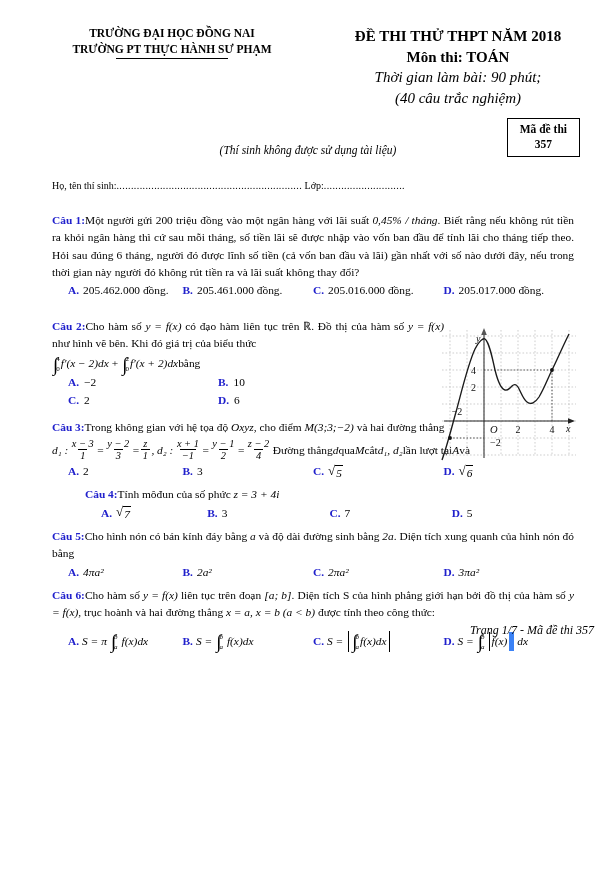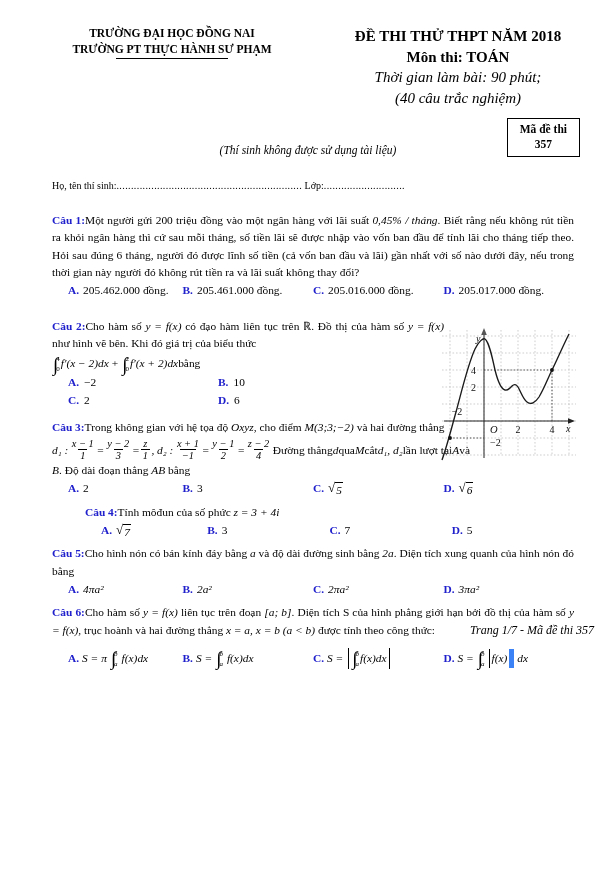--- a/index.html
+++ b/index.html
@@ -175,21 +175,21 @@
           </div>
       </div>
     </div>
 
     <div class="q block" style="margin-top:10px;">
       <span class="qlabel">Câu 3:</span><span>Trong không gian với hệ tọa độ </span><span class="mi">Oxyz</span><span>, cho điểm </span><span class="mi">M(3;3;−2)</span><span> và hai đường thẳng</span>
 
       <div style="display:flex;align-items:center;flex-wrap:wrap;margin-top:2px;">
         <span class="mi">d₁ :</span>
         <span class="frac">
-            <span class="num mi">x − 1</span>
+            <span class="num mi">x − 3</span>
             <span class="den mi">1</span>
           </span>
         <span>=</span>
         <span class="frac">
             <span class="num mi">y − 2</span>
             <span class="den mi">3</span>
           </span>
         <span>=</span>
         <span class="frac">
             <span class="num mi">z</span>
@@ -213,21 +213,20 @@
         <span> Đường thẳng </span>
           <span class="mi">d</span>
           <span> qua </span>
           <span class="mi">M</span>
           <span> cắt </span>
           <span class="mi">d₁, d₂</span>
           <span> lần lượt tại </span>
           <span class="mi">A</span>
           <span> và </span>
       </div>
-      <div><span class="mi">B</span><span>. Độ dài đoạn thẳng </span><span class="mi">AB</span><span> bằng</span></div>
 
       <div class="opts o4">
         <div>
             <span class="opt-label">A.</span>
             <span>2</span>
           </div>
         <div>
             <span class="opt-label">B.</span>
             <span>3</span>
           </div>

